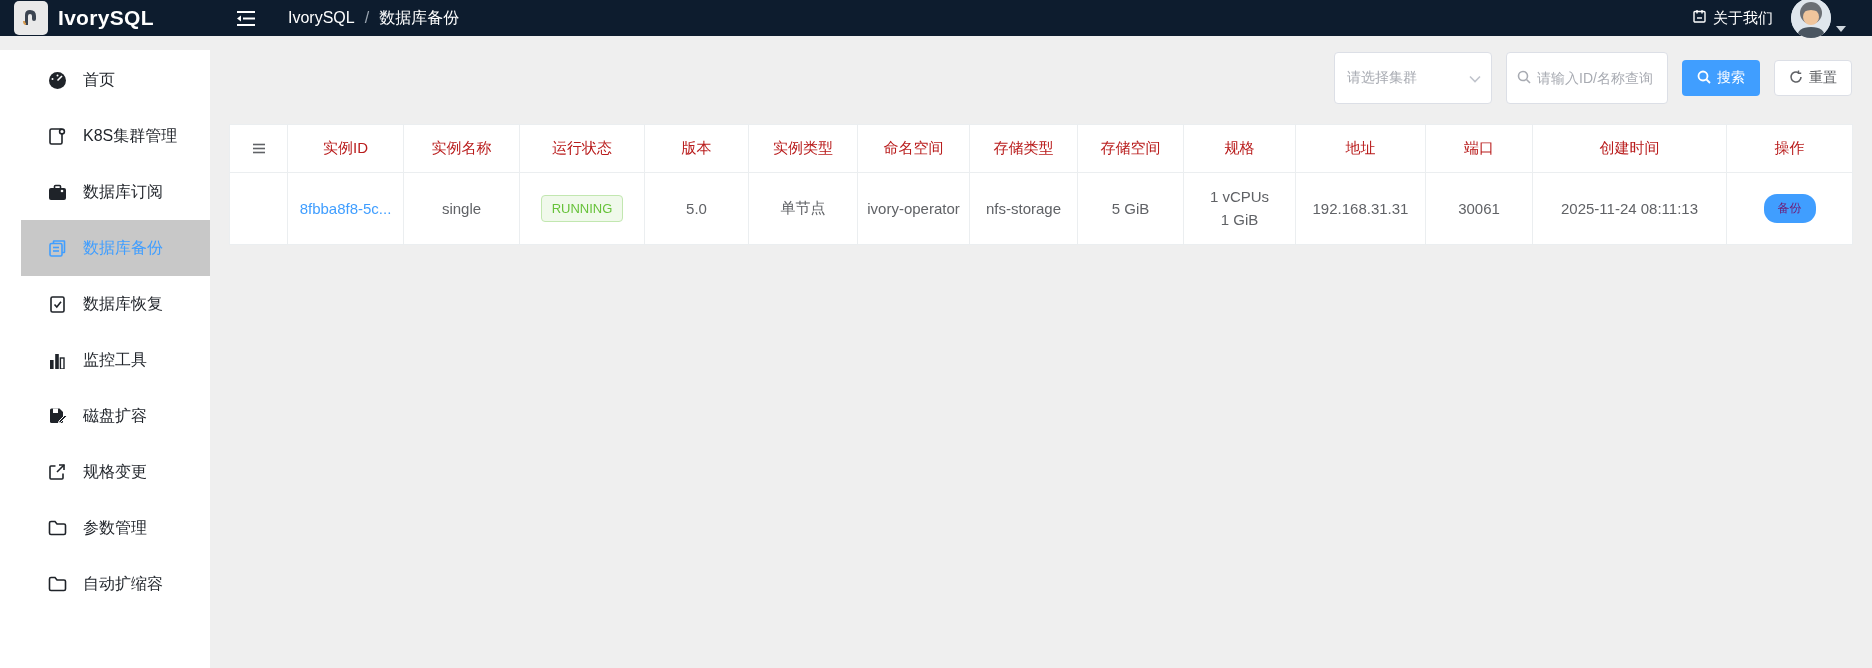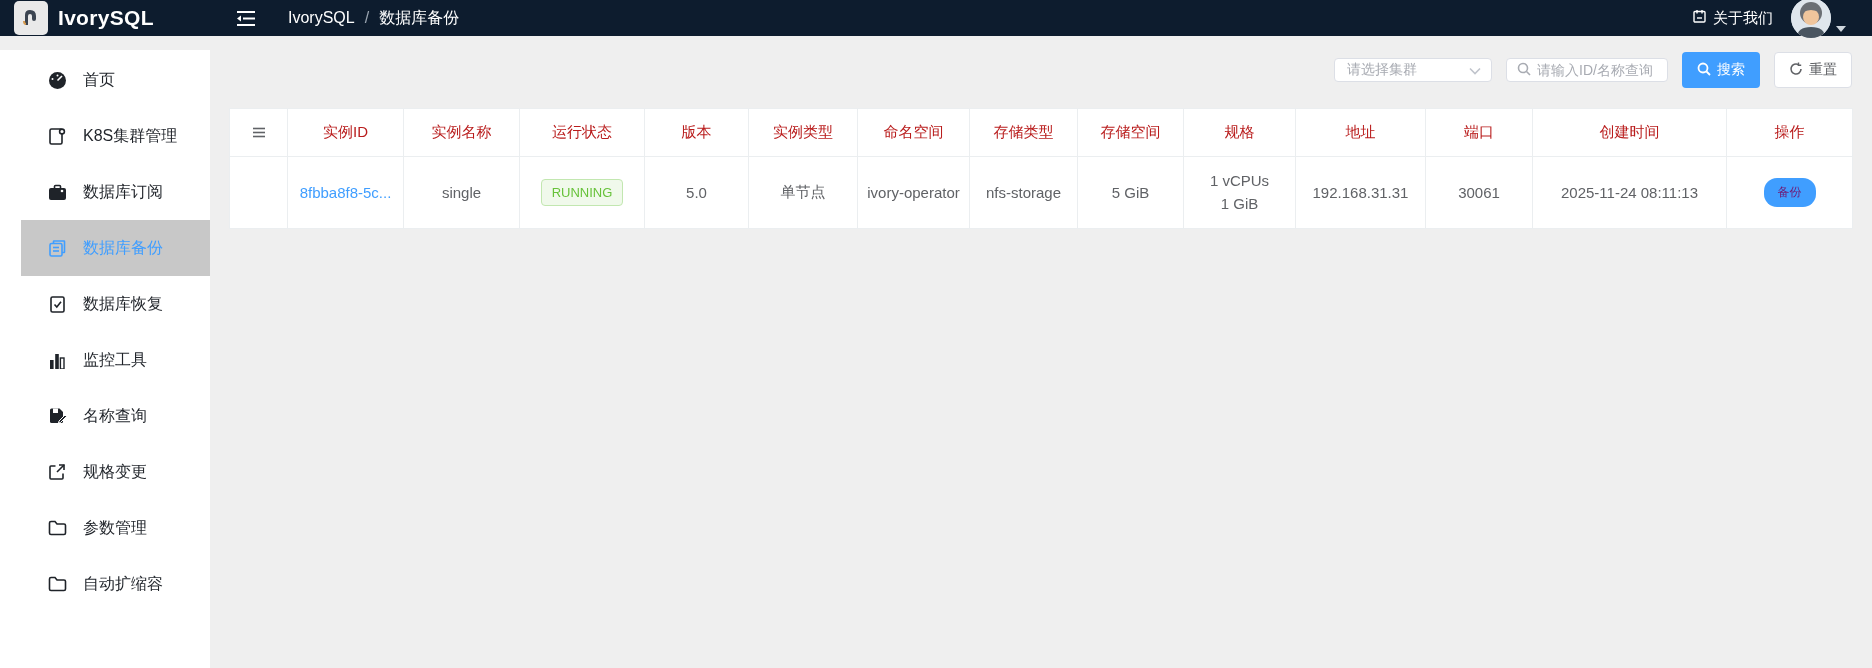--- a/index.html
+++ b/index.html
@@ -38,21 +38,21 @@
   .side-item.active { background:#c8c8c8; color:#409eff; }
   .side-item.active .s-icon { color:#409eff; }
 
   
   .content { margin-left:210px; }
   .filter-row {
     display:flex; justify-content:flex-end; align-items:center;
     gap:14px; padding:16px 20px 0 0;
   }
   .select-box, .search-box {
-    height:24px; background:#fff; border:1px solid #dcdfe6; border-radius:4px;
+    height:52px; background:#fff; border:1px solid #dcdfe6; border-radius:4px;
     display:flex; align-items:center; font-size:14px; color:#a8abb2;
   }
   .select-box { width:158px; padding:0 10px 0 12px; justify-content:space-between; cursor:pointer; }
   .search-box { width:162px; padding:0 10px; gap:6px; }
   .search-box input {
     border:none; outline:none; width:100%; font-size:14px; color:#606266;
     font-family:inherit; background:transparent;
   }
   .search-box input::placeholder { color:#a8abb2; }
   .btn {
@@ -207,21 +207,21 @@
   </div>
 
   <div class="side-item">
     <span class="s-icon">
       <svg width="19" height="18" viewBox="0 0 19 18">
         <path d="M2 3 Q2 1.5 3.5 1.5 H11.5 L15 5 V14.5 Q15 16 13.5 16 H3.5 Q2 16 2 14.5 Z" fill="currentColor"></path>
         <rect x="5" y="1.5" width="5" height="4.5" fill="#fff"></rect>
         <path d="M11 14 L17 8 L18.5 9.5 L12.5 15.5 L10.5 16 Z" fill="currentColor" stroke="#fff" stroke-width="1"></path>
       </svg>
     </span>
-    <span>名称查询</span>
+    <span>磁盘扩容</span>
   </div>
 
   <div class="side-item">
     <span class="s-icon">
       <svg width="18" height="18" viewBox="0 0 18 18" fill="none" stroke="currentColor" stroke-width="1.6">
         <path d="M15 10.5 V15 Q15 16 14 16 H3 Q2 16 2 15 V4 Q2 3 3 3 H7.5"></path>
         <path d="M11 2 H16 V7"></path>
           <line x1="16" y1="2" x2="9" y2="9"></line>
       </svg>
     </span>

